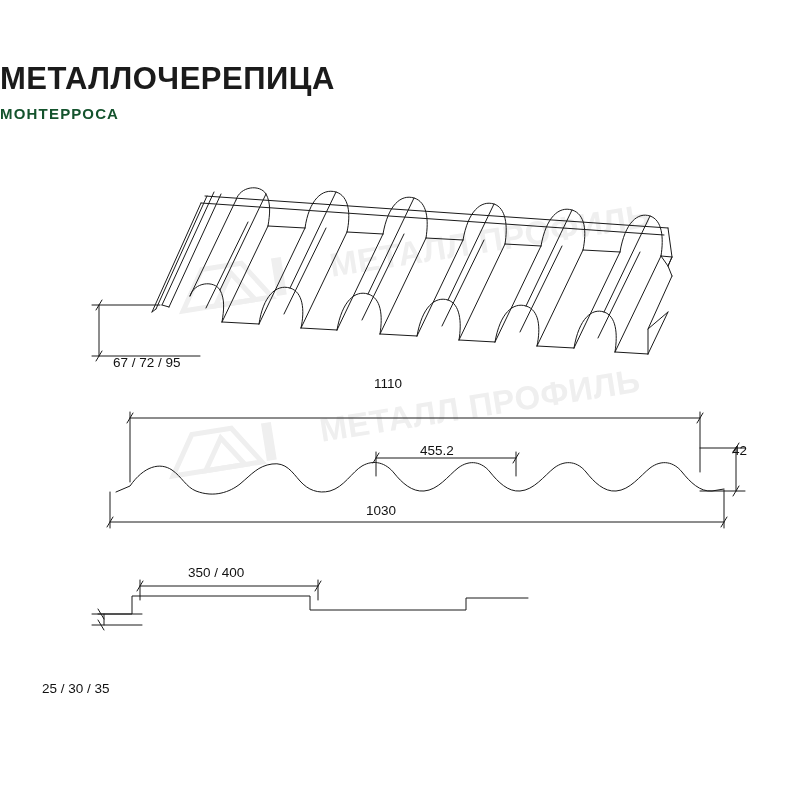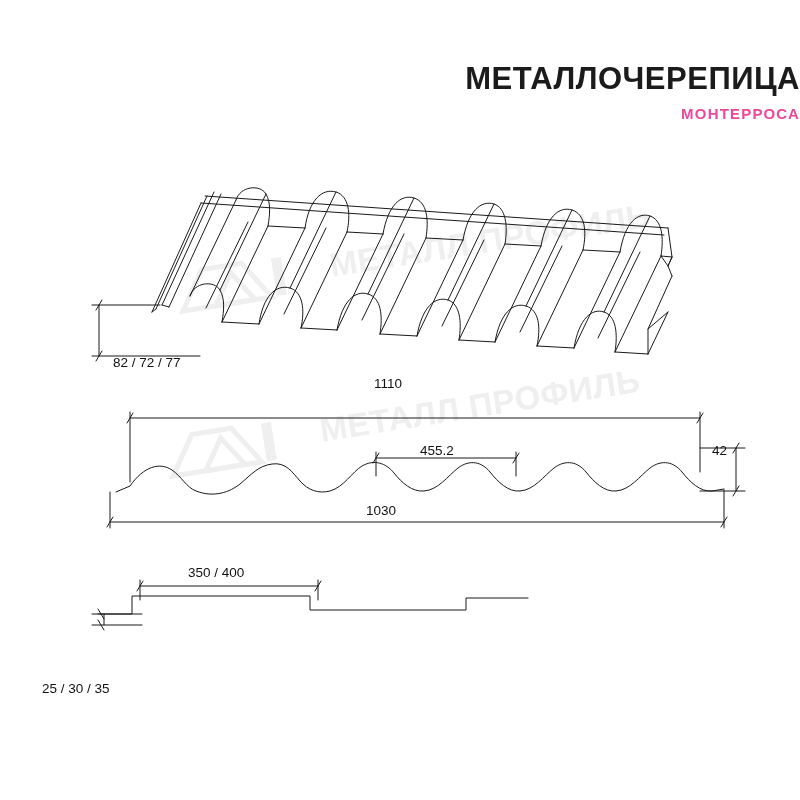--- a/index.html
+++ b/index.html
@@ -19,35 +19,35 @@
     position: relative;
     width: 800px;
     height: 800px;
   }
   
   .title-block {
     position: absolute;
     left: 0;
     top: 62px;
     width: 800px;
-    text-align: right;
+    text-align: left;
   }
   .main-title {
     font-size: 31px;
     font-weight: bold;
     letter-spacing: 0.5px;
     color: #1b1b1b;
     line-height: 1.1;
   }
   .sub-title {
     margin-top: 9px;
     font-size: 15px;
     font-weight: bold;
     letter-spacing: 1.2px;
-    color: #ec4899;
+    color: #14532d;
   }
   
   .watermark {
     position: absolute;
     left: 175px;
     top: 230px;
     width: 450px;
     height: 100px;
     pointer-events: none;
   }
@@ -90,21 +90,21 @@
   }
   .lbl {
     position: absolute;
     font-size: 13.5px;
     color: #111111;
     white-space: nowrap;
   }
   .lbl-1110 { left: 374px; top: 376px; }
   .lbl-2775 { left: 420px; top: 443px; }
   .lbl-1170 { left: 366px; top: 503px; }
-  .lbl-42   { left: 700px; top: 443px; padding-left: 12px; }
+  .lbl-42   { left: 720px; top: 443px; padding-left: 12px; }
   .lbl-6772 { left: 113px; top: 355px; }
   .lbl-350  { left: 180px; top: 565px; margin-left: 8px; }
   .lbl-2530 { left: 42px;  top: 637px; margin-top: 44px; }
 </style>
 </head>
 <body>
 
 <div class="sheet">
 
   <div class="title-block">
@@ -277,21 +277,21 @@
 
         <path d="M92,614 L142,614"></path>
         <path d="M92,625 L142,625"></path>
         <path d="M98,609 L104,619"></path>
         <path d="M98,620 L104,630"></path>
         <path d="M104,625 L104,614"></path>
       </g>
     </g>
   </svg>
 
-  <div class="lbl lbl-6772">82 / 72 / 77</div>
+  <div class="lbl lbl-6772">67 / 72 / 95</div>
   <div class="lbl lbl-1110">1110</div>
   <div class="lbl lbl-2775">455.2</div>
   <div class="lbl lbl-1170">1030</div>
   <div class="lbl lbl-42">42</div>
   <div class="lbl lbl-350">350 / 400</div>
   <div class="lbl lbl-2530">25 / 30 / 35</div>
 
 </div>
 
 </body></html>

